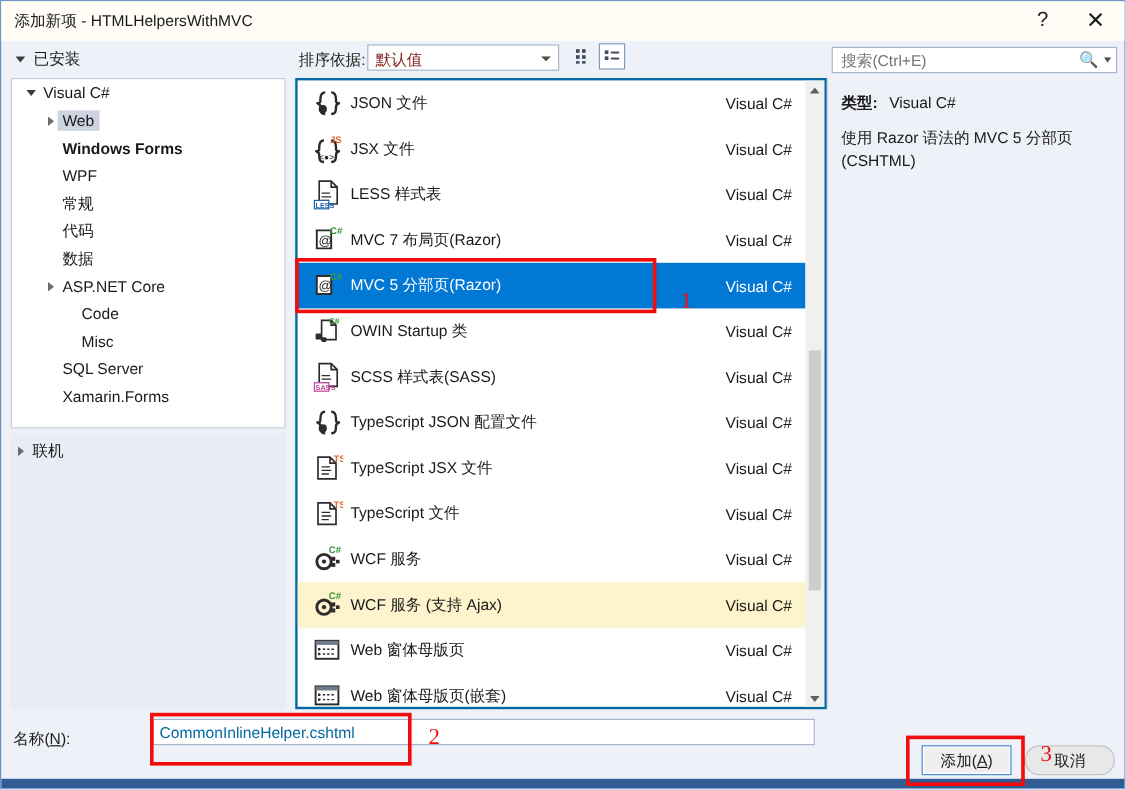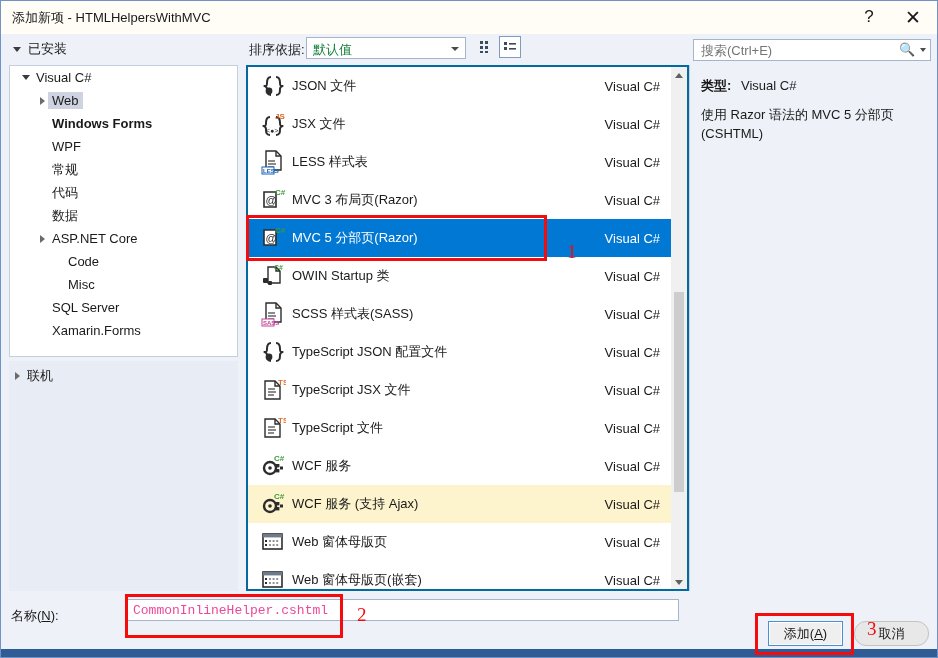--- a/index.html
+++ b/index.html
@@ -67,21 +67,21 @@
   #sortby-label {
     position: absolute; left: 248px; top: 7px;
     font-size: 13px; color: #1a1a1a;
   }
   #sort-select {
     position: absolute; left: 305px; top: 3px;
     width: 160px; height: 22px;
     background: #ffffff;
     border: 1px solid #a5b6cc;
     box-sizing: border-box;
-    font-size: 13px; color: #15803d;
+    font-size: 13px; color: #7f1d1d;
   }
   #sort-value {
     position: absolute; left: 6px; top: 3px;
     font-size: 13px;
   }
   #sort-arrow {
     position: absolute; right: 6px; top: 9px;
     width: 0; height: 0;
     border-left: 4px solid transparent;
     border-right: 4px solid transparent;
@@ -250,21 +250,21 @@
   #name-label {
     position: absolute; left: 10px; top: 606px;
     font-size: 13px; color: #1a1a1a;
   }
   #name-input {
     position: absolute; left: 126px; top: 598px;
     width: 552px; height: 22px;
     background: #ffffff;
     border: 1px solid #a5b6cc;
     box-sizing: border-box;
-    font-family: Liberation Mono, monospace; font-size: 13px; color: #ec4899;
+    font-family: Liberation Sans, sans-serif; font-size: 13px; color: #0369a1;
     padding: 0 5px;
     outline: none;
   }
   .dlgbtn {
     position: absolute; top: 620px;
     width: 75px; height: 25px;
     background: #e8e8e8;
     border: 1px solid #c3c3c3;
     box-sizing: border-box;
     font-family: inherit; font-size: 13px; color: #1a1a1a;
@@ -458,21 +458,21 @@
           <span class="row-lang">Visual C#</span>
         </div>
         <div class="list-row">
           <span class="row-icon">
             <svg width="26" height="26" viewBox="0 0 26 26">
               <path d="M4 5 h12 v15 h-12 z" fill="#ffffff" stroke="#2c2c2c" stroke-width="1.6"></path>
               <text x="5.5" y="17" font-size="11" font-family="Liberation Sans" fill="#2c2c2c">@</text>
               <text x="15" y="8" font-size="8" font-family="Liberation Sans" font-weight="bold" fill="#3a9a3a">C#</text>
             </svg>
           </span>
-          <span class="row-label">MVC 3 布局页(Razor)</span>
+          <span class="row-label">MVC 7 布局页(Razor)</span>
           <span class="row-lang">Visual C#</span>
         </div>
         <div class="list-row selected">
           <span class="row-icon">
             <svg width="26" height="26" viewBox="0 0 26 26">
               <path d="M4 5 h12 v15 h-12 z" fill="#ffffff" stroke="#2c2c2c" stroke-width="1.6"></path>
               <text x="5.5" y="17" font-size="11" font-family="Liberation Sans" fill="#2c2c2c">@</text>
               <text x="15" y="8" font-size="8" font-family="Liberation Sans" font-weight="bold" fill="#3a9a3a">C#</text>
             </svg>
           </span>

